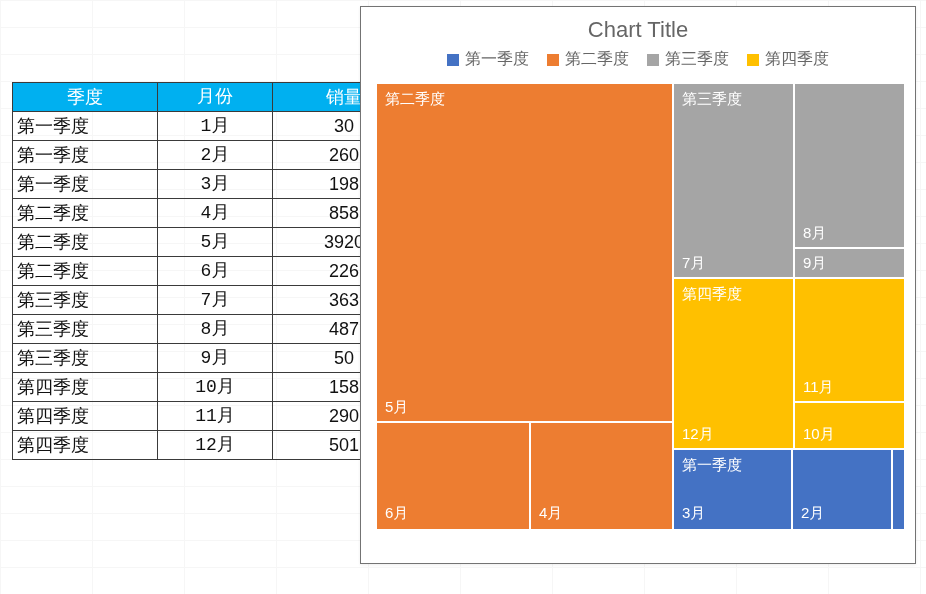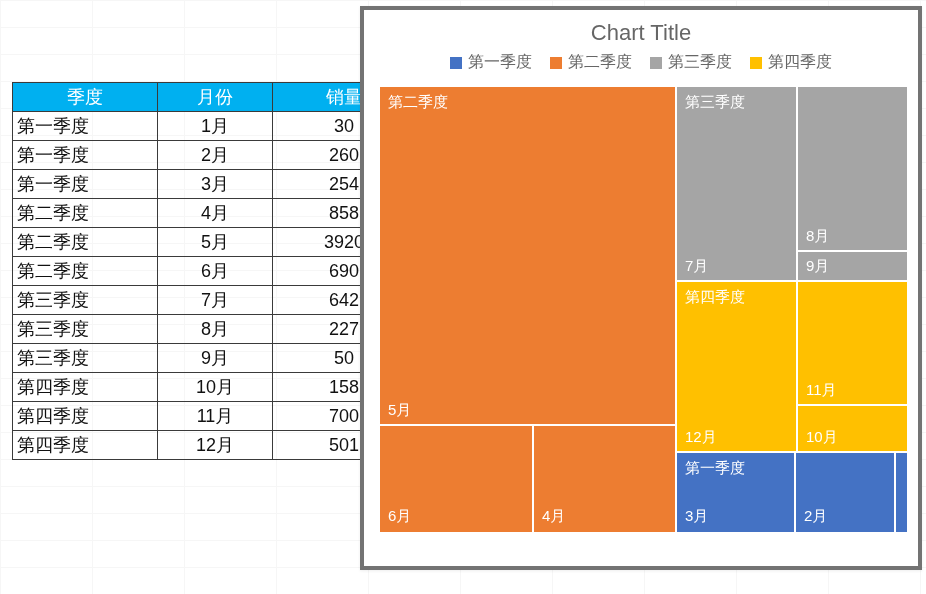--- a/index.html
+++ b/index.html
@@ -49,33 +49,33 @@
     line-height: 22px;
     color: #111;
     font-weight: normal;
   }
   .data-table th {
     background: #00b0f0;
     color: #fff;
     font-weight: normal;
   }
   .col-quarter { width: 112px; }
-  .col-month   { width: 82px;  }
+  .col-month   { width: 82px; font-family: Liberation Mono, monospace;  }
   .col-sales   { width: 110px; }
   .data-table td.col-quarter { text-align: left; padding-left: 4px; }
 
   
   .chart-card {
     position: absolute;
     left: 360px;
     top: 6px;
     width: 554px;
     height: 556px;
     background: #fff;
-    border: 4px solid #737373;
+    border: 1px solid #737373;
     box-shadow: 0 1px 3px rgba(0,0,0,0.07);
   }
   .chart-title {
     text-align: center;
     font-size: 22px;
     color: #666;
     padding: 10px 0 6px 0;
   }
   .legend {
     display: flex;
@@ -151,61 +151,61 @@
         <td class="col-sales">30</td>
       </tr>
       <tr>
         <td class="col-quarter">第一季度</td>
         <td class="col-month">2月</td>
         <td class="col-sales">260</td>
       </tr>
       <tr>
         <td class="col-quarter">第一季度</td>
         <td class="col-month">3月</td>
-        <td class="col-sales">254</td>
+        <td class="col-sales">198</td>
       </tr>
       <tr>
         <td class="col-quarter">第二季度</td>
         <td class="col-month">4月</td>
         <td class="col-sales">858</td>
       </tr>
       <tr>
         <td class="col-quarter">第二季度</td>
         <td class="col-month">5月</td>
         <td class="col-sales">3920</td>
       </tr>
       <tr>
         <td class="col-quarter">第二季度</td>
         <td class="col-month">6月</td>
-        <td class="col-sales">690</td>
+        <td class="col-sales">226</td>
       </tr>
       <tr>
         <td class="col-quarter">第三季度</td>
         <td class="col-month">7月</td>
-        <td class="col-sales">642</td>
+        <td class="col-sales">363</td>
       </tr>
       <tr>
         <td class="col-quarter">第三季度</td>
         <td class="col-month">8月</td>
-        <td class="col-sales">227</td>
+        <td class="col-sales">487</td>
       </tr>
       <tr>
         <td class="col-quarter">第三季度</td>
         <td class="col-month">9月</td>
         <td class="col-sales">50</td>
       </tr>
       <tr>
         <td class="col-quarter">第四季度</td>
         <td class="col-month">10月</td>
         <td class="col-sales">158</td>
       </tr>
       <tr>
         <td class="col-quarter">第四季度</td>
         <td class="col-month">11月</td>
-        <td class="col-sales">700</td>
+        <td class="col-sales">290</td>
       </tr>
       <tr>
         <td class="col-quarter">第四季度</td>
         <td class="col-month">12月</td>
         <td class="col-sales">501</td>
       </tr>
     </tbody>
   </table>
 
   <div class="chart-card">

